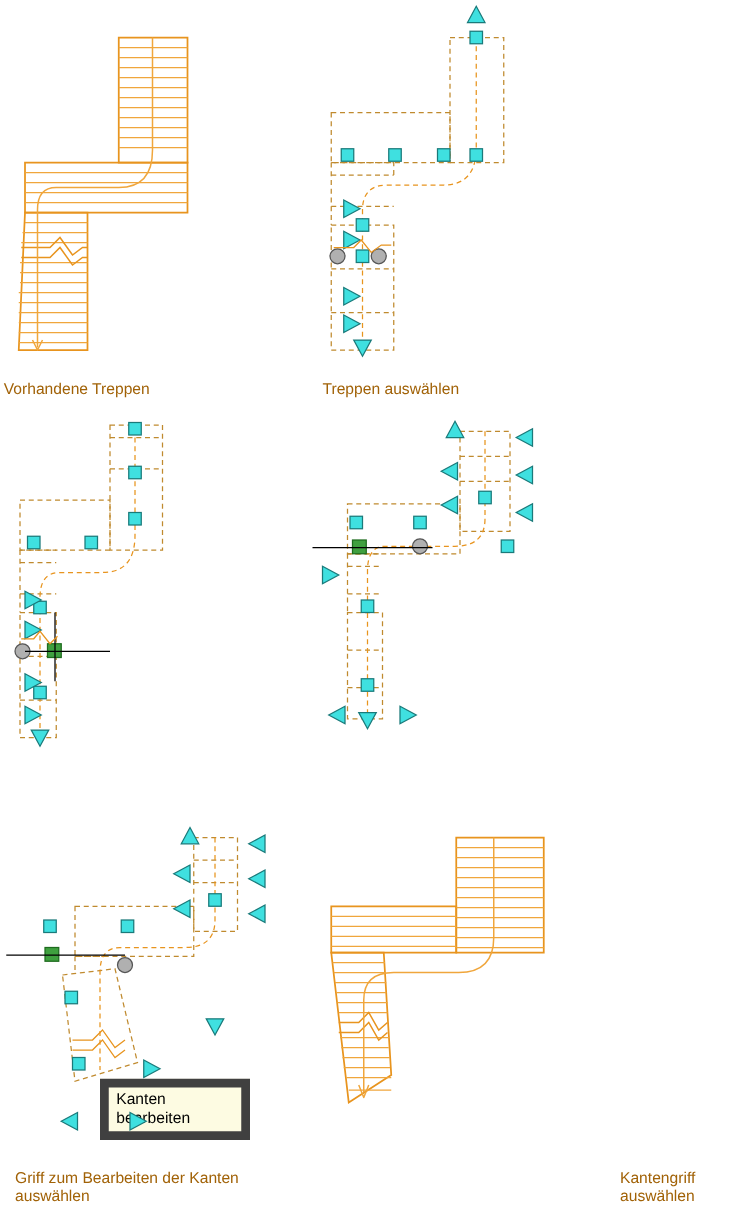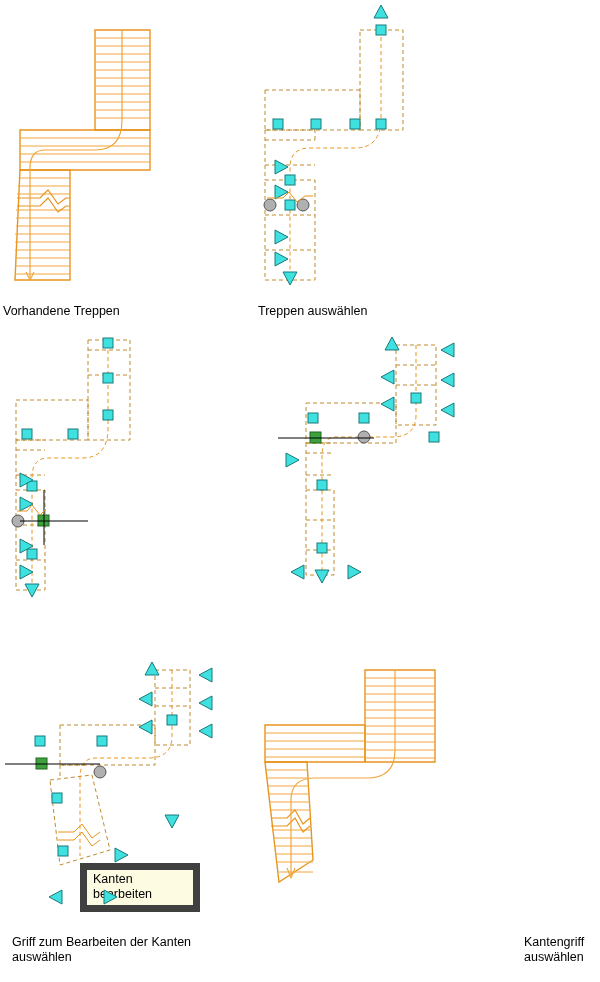--- a/index.html
+++ b/index.html
@@ -16,21 +16,21 @@
     color: #000000;
     overflow: hidden;
   }
   .panel {
     position: absolute;
   }
   .panel-caption {
     position: absolute;
     font-family: "Liberation Sans", sans-serif;
     font-size: 12.5px;
-    color: #000000;
+    color: #a16207;
     line-height: 15px;
     white-space: pre-line;
   }
   svg {
     display: block;
     overflow: visible;
   }
   .tooltip {
     position: absolute;
     background: #fdfbe2;
@@ -191,21 +191,21 @@
     </g>
     <g data-name="break-line-marks" fill="none" stroke="#E8941E" stroke-width="1">
       <path d="M17,186 L27,186 L32,180 L40,190 L46,184"></path>
     </g>
   </svg>
   <div class="tooltip small" data-name="tooltip-edit-edges" style="left:48px; top:538px; width:120px;">Kanten bearbeiten</div>
   <div class="panel-caption" data-name="caption-panel-3" style="left:12px; top:610px; width:230px;">Griff zum Bearbeiten der Kanten
 auswählen</div>
 </div>
 
-<div class="panel" data-name="panel-select-edge-grip" style="left:266px; top:325px; width:320px; height:280px;">
+<div class="panel" data-name="panel-select-edge-grip" style="left:238px; top:325px; width:320px; height:280px;">
   <svg width="320" height="280" viewBox="0 0 320 280" data-name="diagram-select-edge-grip">
     <g data-name="selection-dashed-outline" fill="none" stroke="#C08A2E" stroke-width="1" stroke-dasharray="4,3">
       <path d="M130,20 L170,20 L170,100 L130,100 Z"></path>
       <path d="M40,78 L130,78 L130,118 L40,118 Z"></path>
       <path d="M40,118 L40,165"></path>
       <path d="M40,118 L68,118"></path>
       <path d="M40,165 L68,165 L68,250 L40,250 Z"></path>
       <path d="M40,128 L68,128"></path>
       <path d="M40,150 L68,150"></path>
       <path d="M40,195 L68,195"></path>

